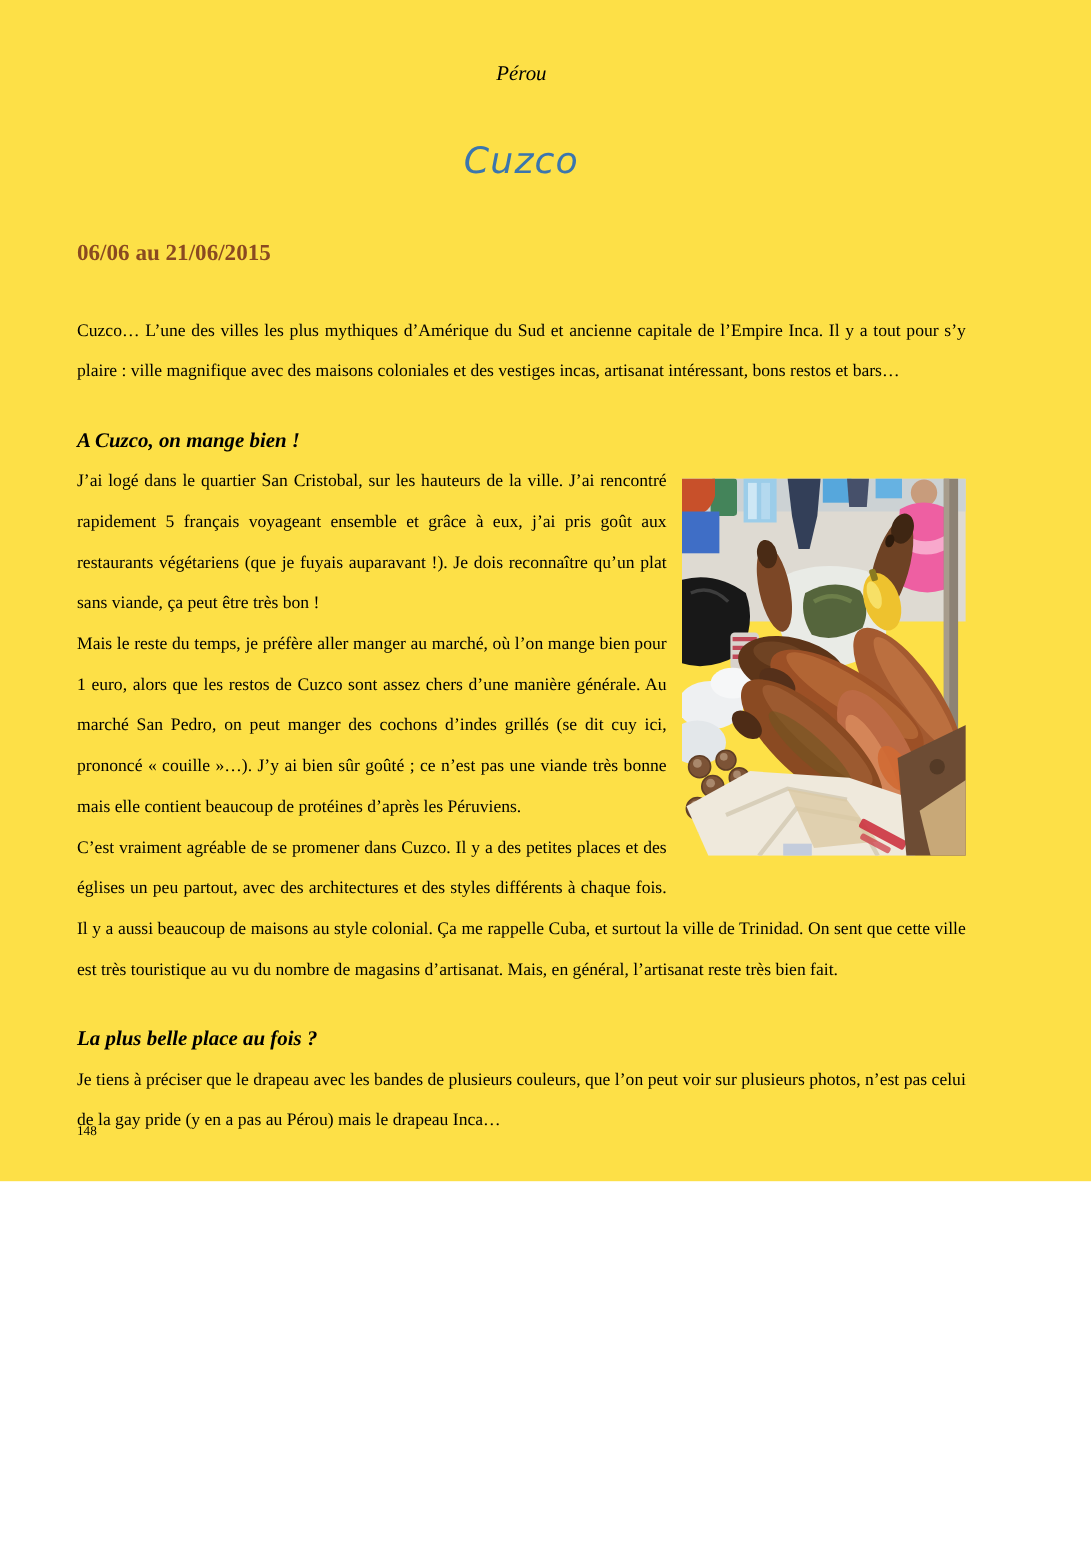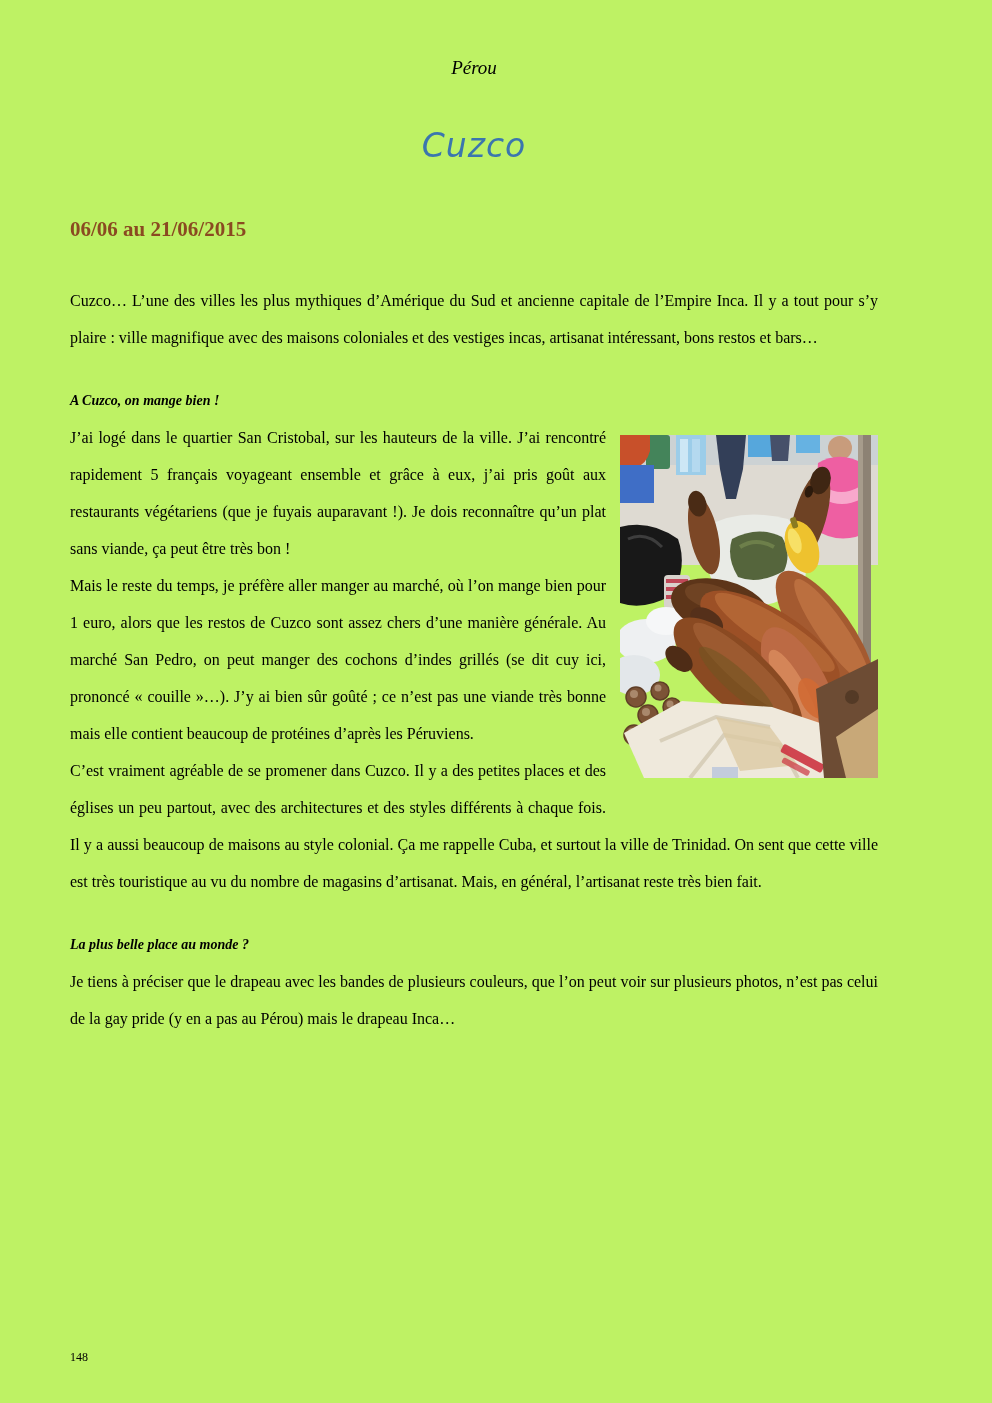--- a/index.html
+++ b/index.html
@@ -3,23 +3,23 @@
 <meta charset="utf-8">
 <style>
   html, body {
     margin: 0;
     padding: 0;
     background: #ffffff;
   }
   .page {
     position: relative;
     width: 992px;
-    height: 1403px;
+    height: 1074px;
     margin: 0 auto;
-    background: #bef264;
+    background: #fde047;
     box-sizing: border-box;
     padding: 0 114px 0 70px;
     font-family: "Liberation Serif", serif;
     color: #000000;
     overflow: hidden;
   }
   .running-header {
     margin-top: 56px;
     text-align: center;
     font-style: italic;
@@ -50,21 +50,21 @@
     line-height: 37px;
     text-align: justify;
   }
   .intro {
     margin-top: 40px;
   }
   .section-heading {
     margin: 26px 0 0 0;
     font-weight: bold;
     font-style: italic;
-    font-size: 14px;
+    font-size: 19px;
     line-height: 37px;
     clear: both;
   }
   .float-wrap {
     overflow: visible;
   }
   .photo {
     float: right;
     width: 258px;
     height: 343px;
@@ -224,18 +224,18 @@
         <path d="M216 302 L258 274 L258 343 L226 343 Z" fill="#c8a878"></path>
         <circle cx="232" cy="262" r="7" fill="#543a26"></circle>
       </svg>
     </figure>
     <p class="para">J’ai logé dans le quartier San Cristobal, sur les hauteurs de la ville. J’ai rencontré rapidement 5 français voyageant ensemble et grâce à eux, j’ai pris goût aux restaurants végétariens (que je fuyais auparavant !). Je dois reconnaître qu’un plat sans viande, ça peut être très bon !</p>
     <p class="para">Mais le reste du temps, je préfère aller manger au marché, où l’on mange bien pour 1 euro, alors que les restos de Cuzco sont assez chers d’une manière générale. Au marché San Pedro, on peut manger des cochons d’indes grillés (se dit cuy ici, prononcé « couille »…). J’y ai bien sûr goûté ; ce n’est pas une viande très bonne mais elle contient beaucoup de protéines d’après les Péruviens.</p>
   </div>
 
   <p class="para">C’est vraiment agréable de se promener dans Cuzco. Il y a des petites places et des églises un peu partout, avec des architectures et des styles différents à chaque fois. Il y a aussi beaucoup de maisons au style colonial. Ça me rappelle Cuba, et surtout la ville de Trinidad. On sent que cette ville est très touristique au vu du nombre de magasins d’artisanat. Mais, en général, l’artisanat reste très bien fait.</p>
 
-  <h2 class="section-heading">La plus belle place au monde ?</h2>
+  <h2 class="section-heading">La plus belle place au fois ?</h2>
   <p class="para">Je tiens à préciser que le drapeau avec les bandes de plusieurs couleurs, que l’on peut voir sur plusieurs photos, n’est pas celui de la gay pride (y en a pas au Pérou) mais le drapeau Inca…</p>
 
   <div class="page-number">148</div>
 
 </div>
 
 </body></html>

